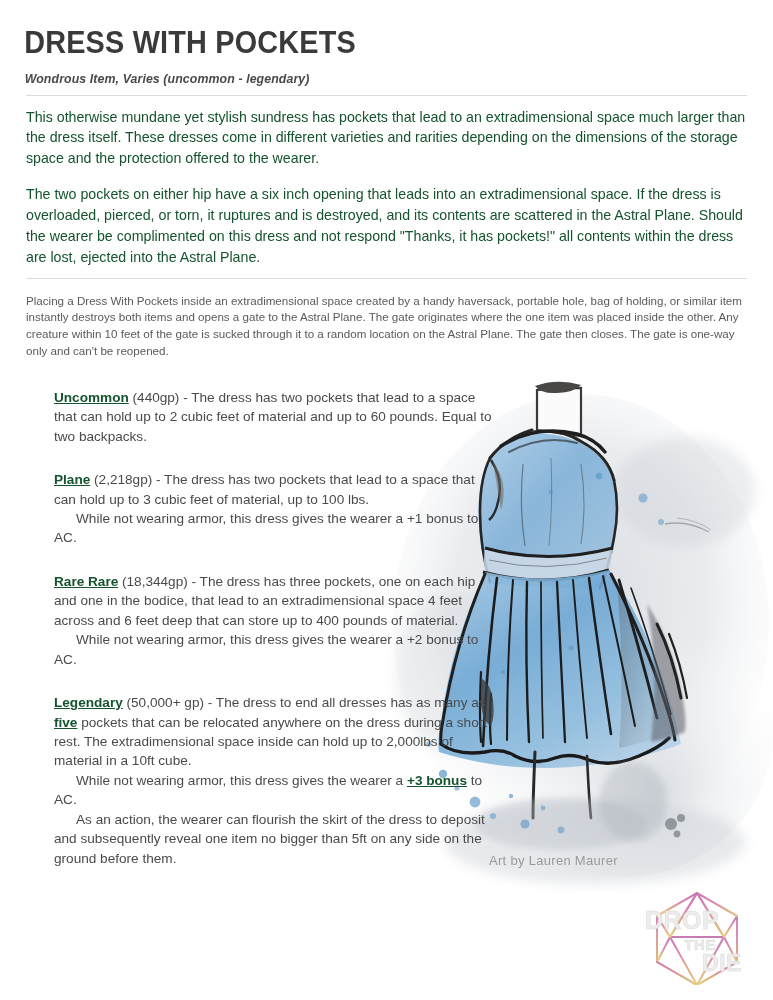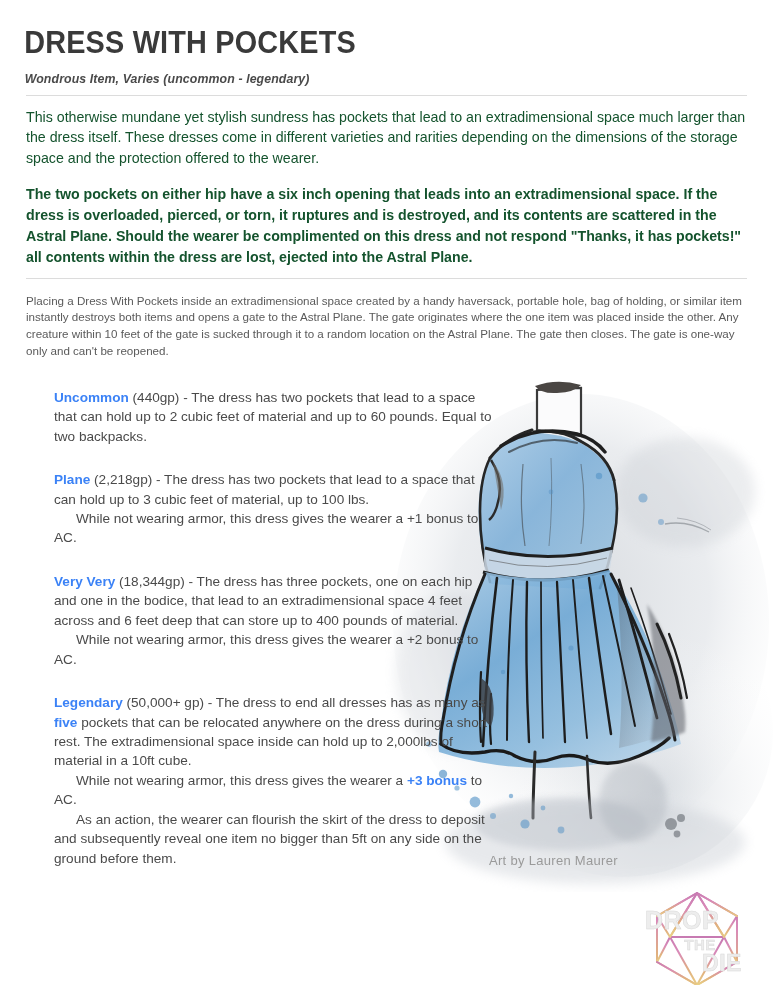--- a/index.html
+++ b/index.html
@@ -91,21 +91,21 @@
   .rule.second { margin-top: 10px; }
 
   .body-p {
     margin: 0;
     padding: 0 26px;
     font-size: 14.2px;
     line-height: 1.47;
     color: #14532d;
   }
   .body-p.first { padding-top: 11px; }
-  .body-p.gap   { padding-top: 15px; font-weight: bold; }
+  .body-p.gap   { padding-top: 15px; }
 
   .small-p {
     margin: 0;
     padding: 0 26px;
     font-size: 11.6px;
     line-height: 1.45;
     color: #5a5a5a;
   }
   .small-p.first { padding-top: 11px; }
   .small-p.gap   { padding-top: 14px; }
@@ -116,21 +116,21 @@
     width: 470px;
   }
   .rarity {
     padding: 0 0 0 28px;
     margin: 0 0 24px 0;
     font-size: 13.6px;
     line-height: 1.43;
     color: #4a4a4a;
   }
   .rarity:last-child { margin-bottom: 0; }
-  .rarity b { color: #3b82f6; font-weight: bold; }
+  .rarity b { color: #14532d; font-weight: bold; text-decoration: underline; }
   .rarity .indent { text-indent: 22px; display: block; }
 
   
   #logo {
     position: absolute;
     left: 636px;
     top: 885px;
     width: 122px;
     height: 100px;
     z-index: 4;
@@ -289,21 +289,21 @@
     <p class="body-p first">This otherwise mundane yet stylish sundress has pockets that lead to an extradimensional space much larger than the dress itself. These dresses come in different varieties and rarities depending on the dimensions of the storage space and the protection offered to the wearer.</p>
     <p class="body-p gap">The two pockets on either hip have a six inch opening that leads into an extradimensional space. If the dress is overloaded, pierced, or torn, it ruptures and is destroyed, and its contents are scattered in the Astral Plane. Should the wearer be complimented on this dress and not respond "Thanks, it has pockets!" all contents within the dress are lost, ejected into the Astral Plane.</p>
 
     <div class="rule second"></div>
 
     <p class="small-p gap">Placing a Dress With Pockets inside an extradimensional space created by a handy haversack, portable hole, bag of holding, or similar item instantly destroys both items and opens a gate to the Astral Plane. The gate originates where the one item was placed inside the other. Any creature within 10 feet of the gate is sucked through it to a random location on the Astral Plane. The gate then closes. The gate is one-way only and can't be reopened.</p>
 
     <div id="rarities" class="pad">
         <p class="rarity"><b>Uncommon</b><span> (440gp) - </span><span>The dress has two pockets that lead to a space that can hold up to 2 cubic feet of material and up to 60 pounds. Equal to two backpacks.</span></p>
         <p class="rarity"><b>Plane</b><span> (2,218gp) - </span><span>The dress has two pockets that lead to a space that can hold up to 3 cubic feet of material, up to 100 lbs.</span><span class="indent">While not wearing armor, this dress gives the wearer a +1 bonus to AC.</span></p>
-        <p class="rarity"><b>Very Very</b><span> (18,344gp) - </span><span>The dress has three pockets, one on each hip and one in the bodice, that lead to an extradimensional space 4 feet across and 6 feet deep that can store up to 400 pounds of material.</span><span class="indent">While not wearing armor, this dress gives the wearer a +2 bonus to AC.</span></p>
+        <p class="rarity"><b>Rare Rare</b><span> (18,344gp) - </span><span>The dress has three pockets, one on each hip and one in the bodice, that lead to an extradimensional space 4 feet across and 6 feet deep that can store up to 400 pounds of material.</span><span class="indent">While not wearing armor, this dress gives the wearer a +2 bonus to AC.</span></p>
         <p class="rarity"><b>Legendary</b><span> (50,000+ gp) - </span><span>The dress to end all dresses has as many as </span><b>five</b><span> pockets that can be relocated anywhere on the dress during a short rest. The extradimensional space inside can hold up to 2,000lbs of material in a 10ft cube.</span><span class="indent"><span>While not wearing armor, this dress gives the wearer a </span><b>+3 bonus</b><span> to AC.</span></span><span class="indent"><span>As an action, the wearer can flourish the skirt of the dress to deposit and subsequently reveal one item no bigger than 5ft on any side on the ground before them.</span></span></p>
       </div>
 
   </div>
 
   <div id="logo">
     <svg viewBox="0 0 122 100" xmlns="http://www.w3.org/2000/svg">
       <defs>
         <linearGradient id="d20grad" x1="0.5" y1="0" x2="0.4" y2="1">
           <stop offset="0%" stop-color="#c77ab2"></stop>

